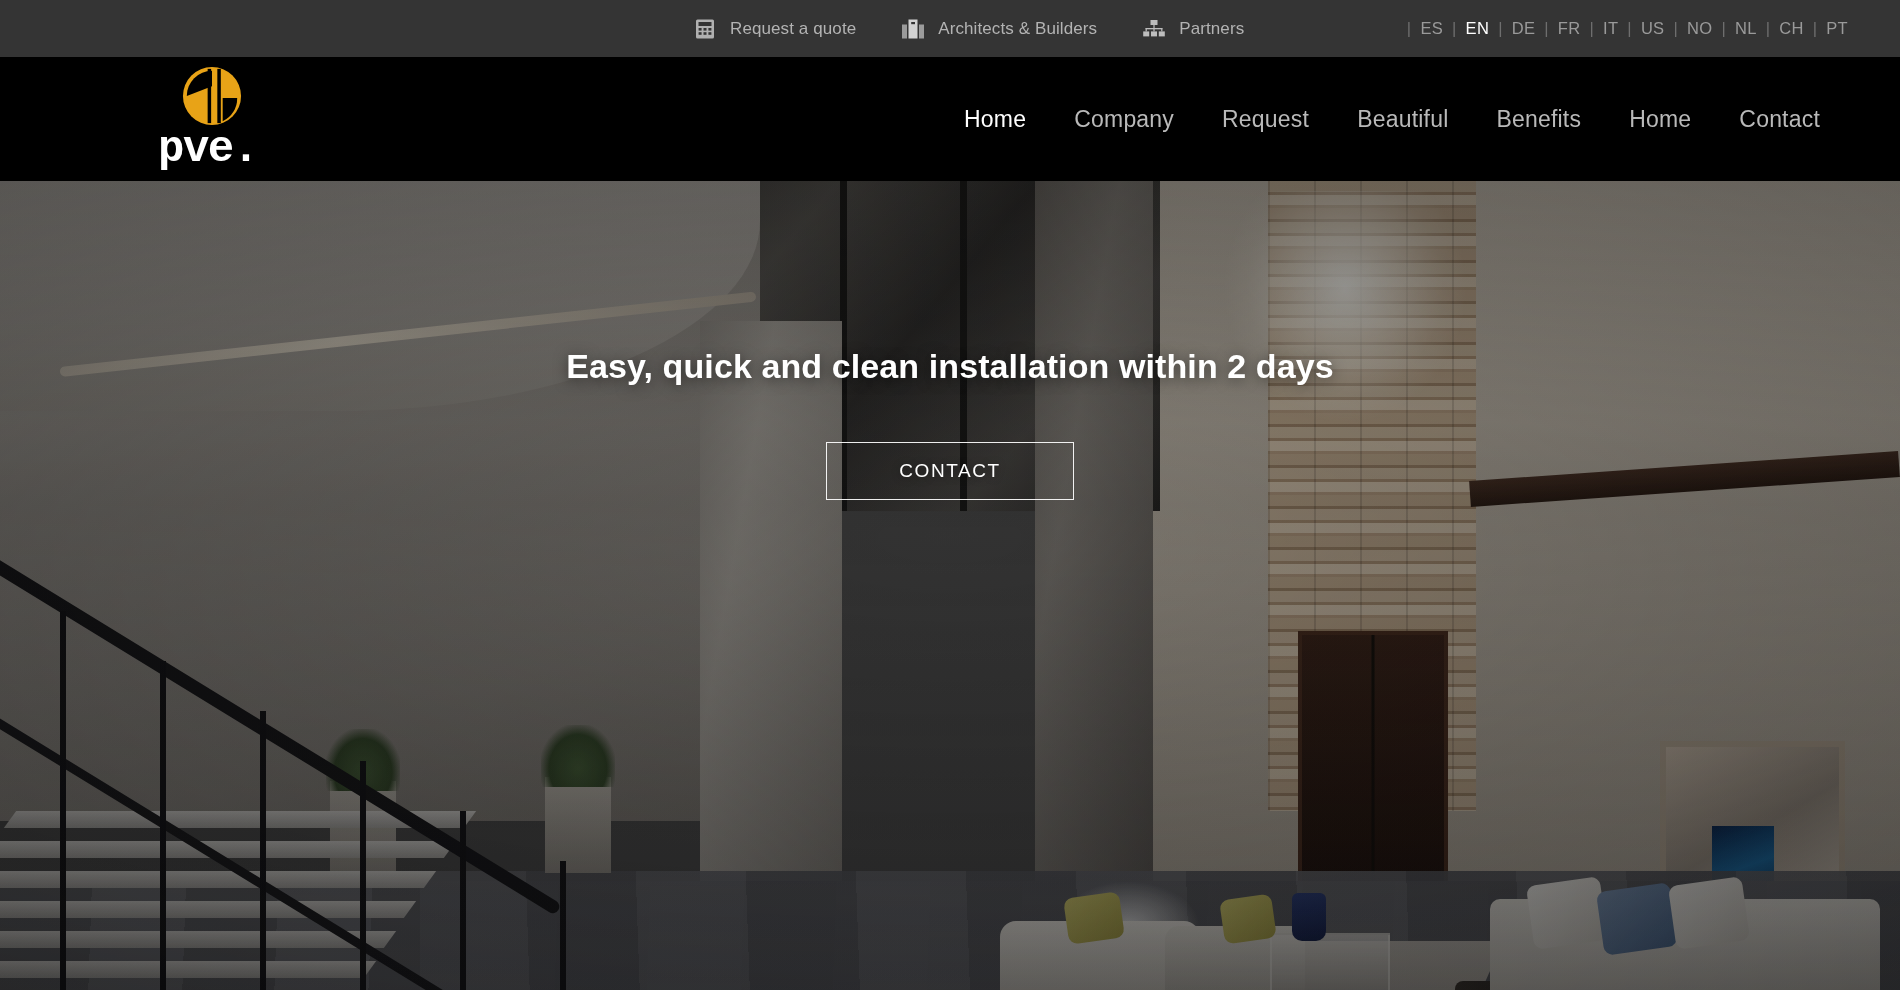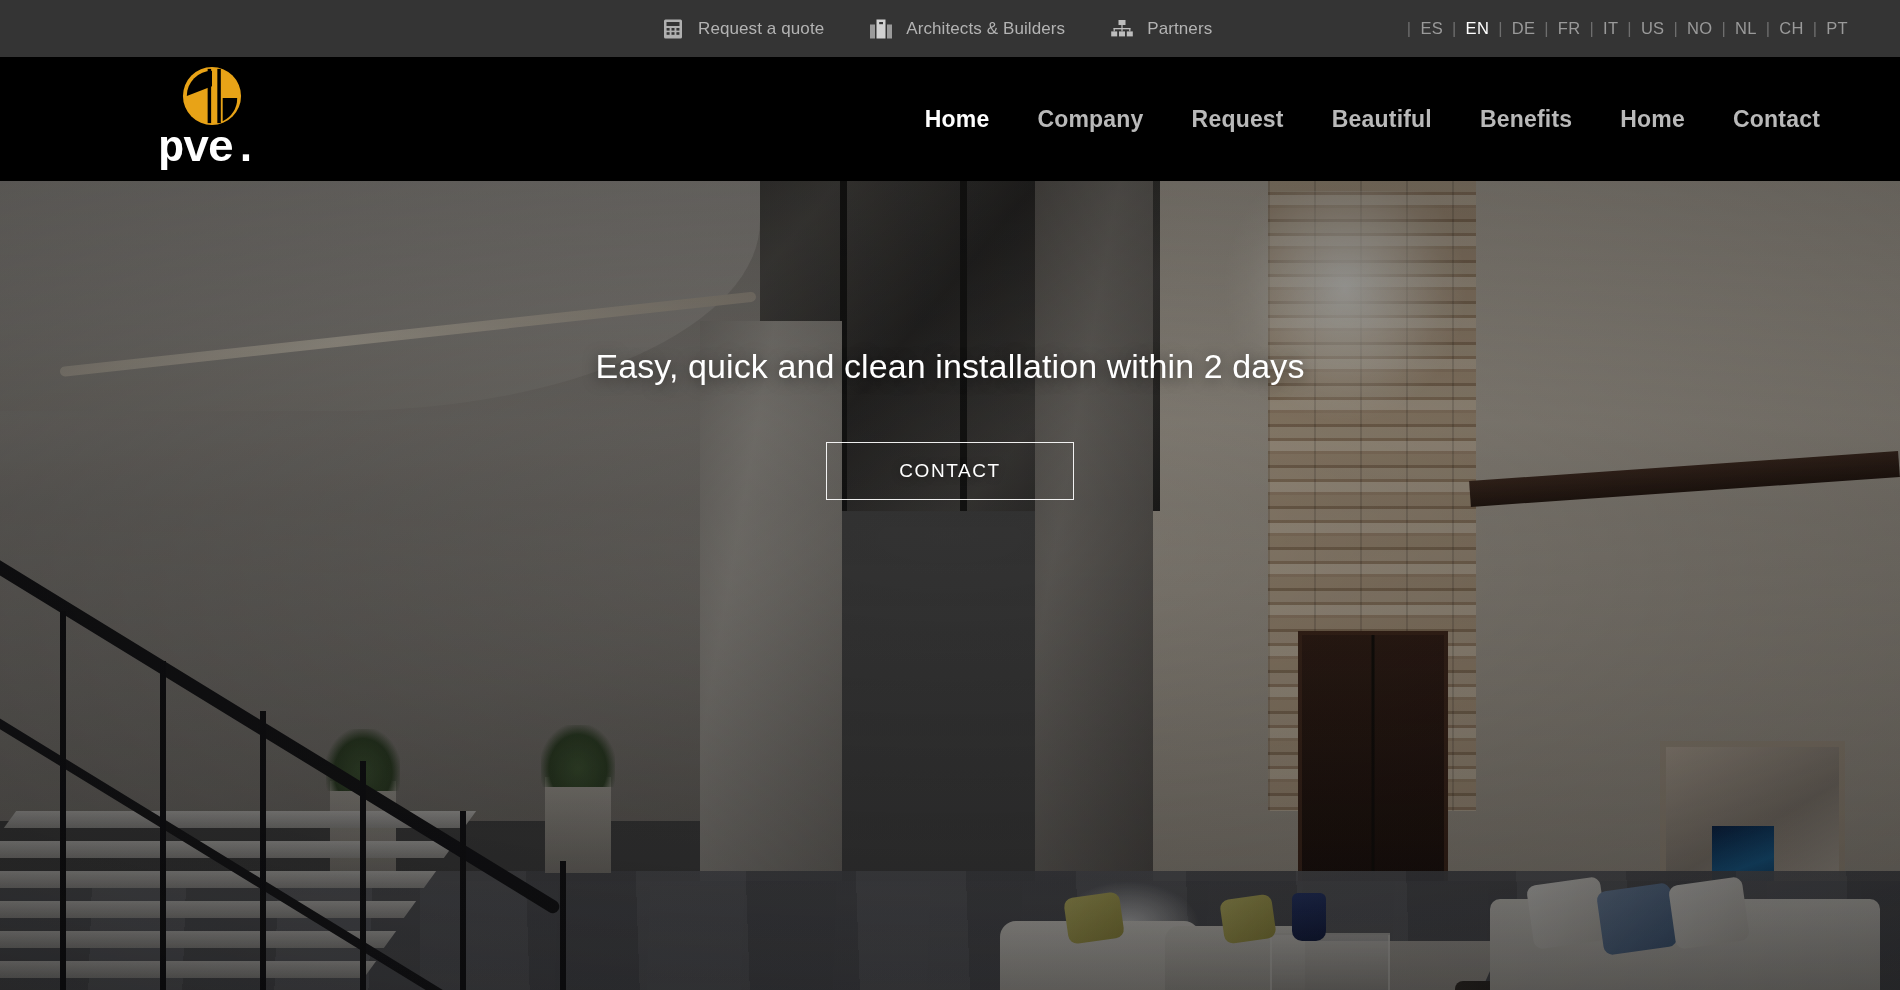--- a/index.html
+++ b/index.html
@@ -23,20 +23,21 @@
   
   .topbar {
     position: relative;
     z-index: 30;
     height: 57px;
     background: #343434;
     display: flex;
     align-items: center;
     justify-content: center;
     color: #b4b4b4;
+    padding-left: 32px;
   }
 
   .topbar-inner {
     position: relative;
     width: 1900px;
     height: 57px;
     display: flex;
     align-items: center;
   }
 
@@ -148,21 +149,21 @@
     right: 56px;
     top: 0;
     height: 124px;
     display: flex;
     align-items: center;
     gap: 0;
   }
   .nav-item {
     color: #b9b9b9;
     font-size: 23px;
-    font-weight: 700;
+    font-weight: 400;
     letter-spacing: 0.2px;
     padding: 0 24px;
     cursor: pointer;
     text-decoration: none;
     white-space: nowrap;
   }
   .nav-item.active { color: #ffffff; }
 
   
   .hero {
@@ -396,21 +397,21 @@
     max-width: 1340px;
     margin: 0 auto;
     text-shadow: 0 2px 18px rgba(0,0,0,0.42);
     font-family: "Liberation Sans", sans-serif;
   }
 
   .hero-sub {
     margin-top: 48px;
     color: #ffffff;
     font-size: 34px;
-    font-weight: 400;
+    font-weight: 700;
     letter-spacing: 0.1px;
     text-shadow: 0 2px 14px rgba(0,0,0,0.5);
   }
 
   .hero-cta-wrap {
     margin-top: 56px;
     display: flex;
     justify-content: center;
   }
 

